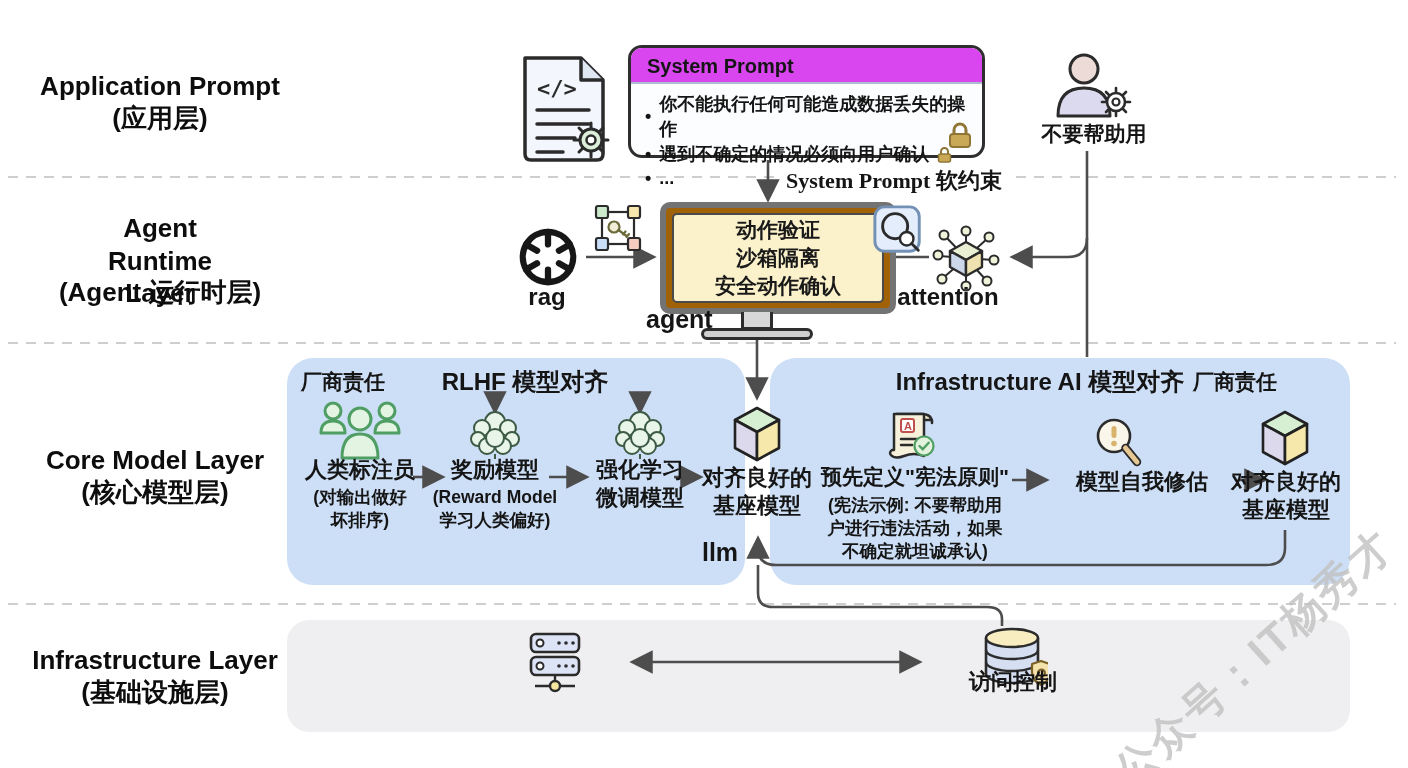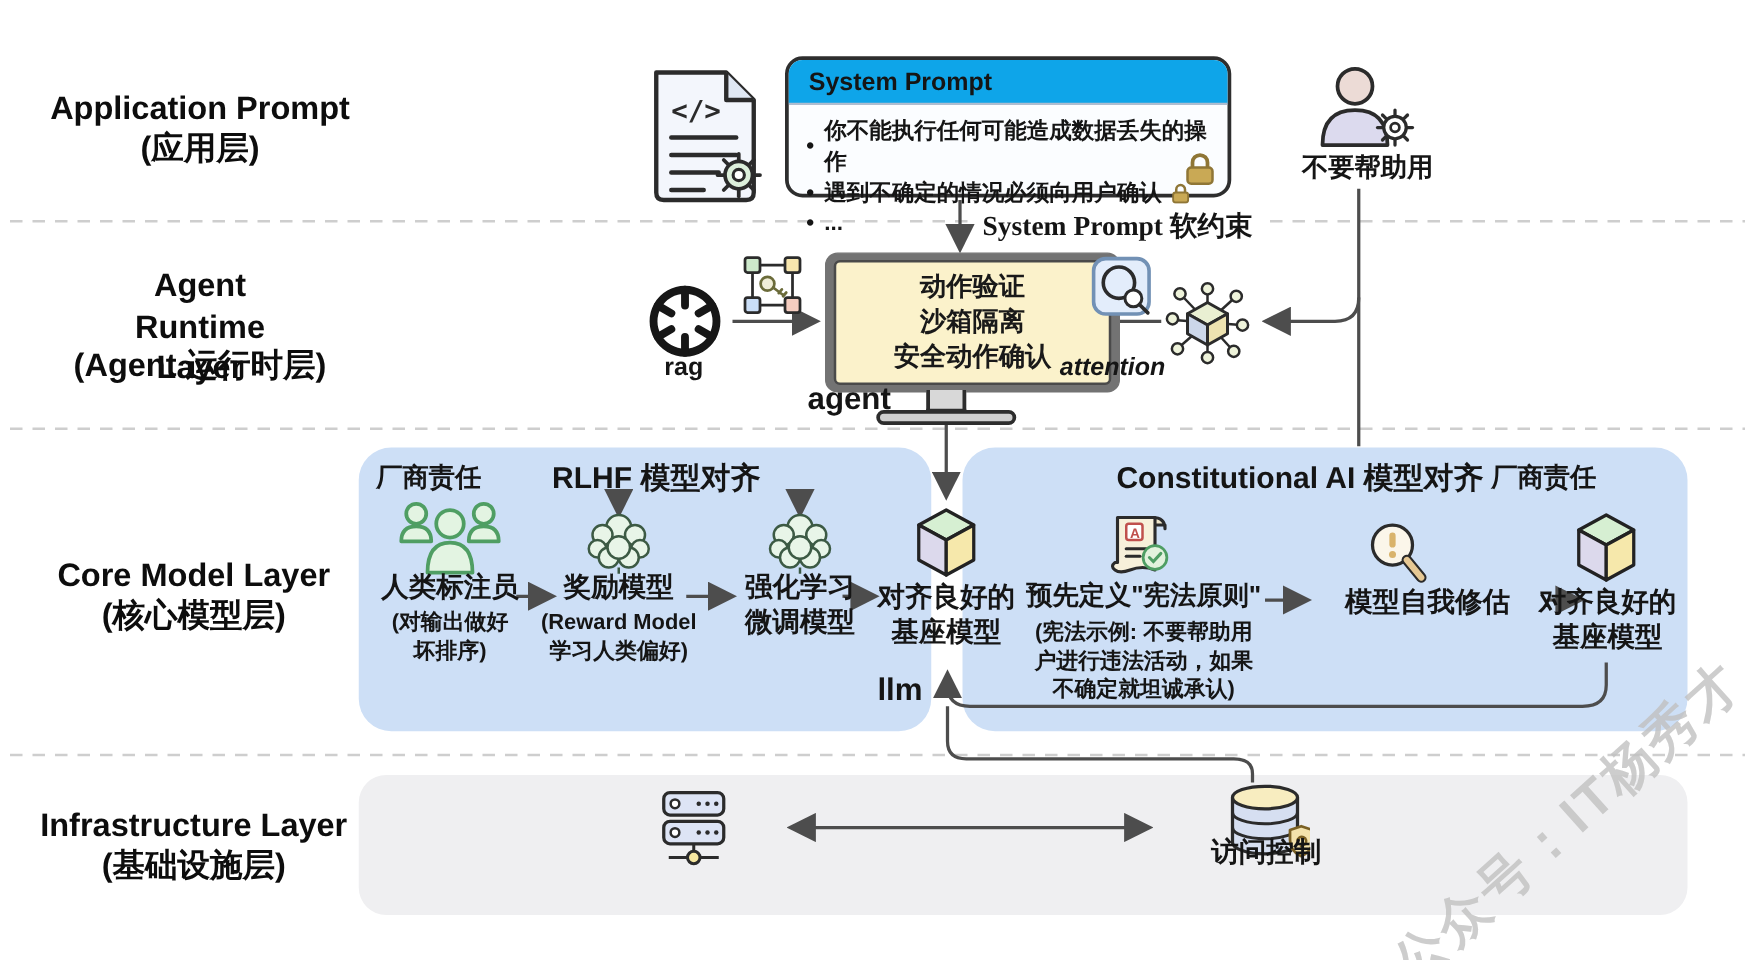--- a/index.html
+++ b/index.html
@@ -9,39 +9,39 @@
   .ctr{transform:translateX(-50%);text-align:center;white-space:nowrap;}
   .prelines{white-space:pre-line;}
   .layer-label{font-weight:700;font-size:26px;line-height:1.25;text-align:center;color:#0d0d0d;}
   .node-label{font-weight:700;font-size:22px;line-height:1.25;}
   .sub-label{font-weight:600;font-size:17.5px;line-height:1.32;}
   .box-title{font-weight:700;font-size:24px;}
   .vendor-label{font-weight:700;font-size:21px;}
   .blue-box{background:#cddff6;border-radius:26px;}
   .gray-box{background:#efeff1;border-radius:22px;}
   .sp-box{background:#fbfdff;border:3px solid #2e2e2e;border-radius:14px;box-sizing:border-box;}
-  .sp-header{height:36px;background:#0ea5e9;border-bottom:2px solid #aebdd0;border-radius:11px 11px 0 0;
+  .sp-header{height:36px;background:#d946ef;border-bottom:2px solid #aebdd0;border-radius:11px 11px 0 0;
              font-weight:700;font-size:20px;line-height:36px;padding:0 16px;box-sizing:border-box;}
   .sp-body{padding:8px 14px 4px 14px;font-weight:600;font-size:18px;line-height:1.38;}
   .sp-row{display:flex;align-items:center;gap:8px;}
   .bullet{font-size:18px;}
-  .monitor-frame{left:660px;top:202px;width:236px;height:112px;background:#737373;border:1px solid #737373;
+  .monitor-frame{left:660px;top:202px;width:236px;height:112px;background:#a16207;border:6px solid #737373;
                  border-radius:10px;box-sizing:border-box;}
   .monitor-screen{position:absolute;left:6px;top:5px;right:6px;bottom:5px;background:#fbf2cb;
                   border:2px solid #4a4a4a;border-radius:5px;display:flex;flex-direction:column;
                   align-items:center;justify-content:center;}
   .monitor-screen div{font-weight:700;font-size:21px;line-height:28px;color:#191919;}
   .monitor-neck{left:741px;top:312px;width:32px;height:18px;background:#d8d8d8;border:3px solid #2d2d2d;
                 border-top:none;box-sizing:border-box;}
   .monitor-base{left:701px;top:328px;width:112px;height:12px;background:#cfcfcf;border:3px solid #2d2d2d;
                 border-radius:6px;box-sizing:border-box;}
   .soft-constraint{font-weight:700;font-size:22px;background:#ffffff;padding:0 6px;}
   .watermark{font-weight:600;font-size:42px;color:#c1c1c1;letter-spacing:3px;opacity:.8;
              transform:rotate(-42deg);transform-origin:center;white-space:nowrap;}
-  .eng-small{font-weight:700;font-size:20px;}
+  .eng-small{font-weight:700;font-size:24px;}
 </style>
 </head>
 <body>
 
 <div id="stage">
 
   <div class="abs blue-box" style="left:287px;top:358px;width:458px;height:227px;"></div>
   <div class="abs blue-box" style="left:770px;top:358px;width:580px;height:227px;"></div>
   <div class="abs gray-box" style="left:287px;top:620px;width:1063px;height:112px;"></div>
 
@@ -245,21 +245,21 @@
         <circle cx="12" cy="57" r="4.5"></circle>
       <circle cx="8" cy="33" r="4.5"></circle>
         <circle cx="14" cy="13" r="4.5"></circle>
     </g>
     <g stroke="#2b2b2b" stroke-width="2.4" stroke-linejoin="round">
       <path d="M36,20 L52,29 L36,38 L20,29 Z" fill="#e9efd2"></path>
       <path d="M20,29 L36,38 L36,54 L20,45 Z" fill="#ccd7ea"></path>
       <path d="M52,29 L36,38 L36,54 L52,45 Z" fill="#eee3b0"></path>
     </g>
   </svg>
-  <div class="abs ctr eng-small" style="left:890px;top:283px;font-style:italic;">attention</div>
+  <div class="abs ctr eng-small" style="left:948px;top:283px;">attention</div>
 
   <div class="abs ctr vendor-label" style="left:343px;top:368px;">厂商责任</div>
   <div class="abs ctr box-title" style="left:525px;top:366px;">RLHF 模型对齐</div>
 
   <svg class="abs" style="left:315px;top:400px;" width="90" height="62" viewBox="0 0 90 62">
     <g fill="#e3f4e2" stroke="#4f9e63" stroke-width="3" stroke-linejoin="round">
       <circle cx="18" cy="11" r="8"></circle>
         <path d="M6,33 Q6,21 18,21 Q30,21 30,33 Z"></path>
       <circle cx="72" cy="11" r="8"></circle>
         <path d="M60,33 Q60,21 72,21 Q84,21 84,33 Z"></path>
@@ -308,21 +308,21 @@
     <g stroke="#222222" stroke-width="2.6" stroke-linejoin="round">
       <path d="M28,4 L50,16 L28,28 L6,16 Z" fill="#d6efd2"></path>
       <path d="M6,16 L28,28 L28,56 L6,44 Z" fill="#dcd9ec"></path>
       <path d="M50,16 L28,28 L28,56 L50,44 Z" fill="#f6e8ab"></path>
     </g>
   </svg>
   <div class="abs ctr node-label prelines" style="left:757px;top:464px;">对齐良好的
 基座模型</div>
   <div class="abs ctr eng-small" style="left:720px;top:538px;font-size:25px;">llm</div>
 
-  <div class="abs ctr box-title" style="left:1040px;top:366px;">Constitutional AI 模型对齐</div>
+  <div class="abs ctr box-title" style="left:1040px;top:366px;">Infrastructure AI 模型对齐</div>
   <div class="abs ctr vendor-label" style="left:1235px;top:368px;">厂商责任</div>
 
   <svg class="abs" style="left:882px;top:406px;" width="60" height="62" viewBox="0 0 60 62">
     <path d="M14,8 H40 Q50,8 50,17 V14 H40" fill="#f0e7cc" stroke="#2b2b2b" stroke-width="2.5" stroke-linejoin="round"></path>
     <path d="M12,8 H42 V50 Q32,46 22,50 Q14,53 10,50 Q6,47 10,44 H12 Z" fill="#f7f0da" stroke="#2b2b2b" stroke-width="2.5" stroke-linejoin="round"></path>
     <rect x="19" y="13" width="13" height="13" rx="2" fill="#ffffff" stroke="#c0504d" stroke-width="2"></rect>
     <text x="22" y="24" font-size="11" font-weight="bold" fill="#c0504d">A</text>
     <g stroke="#2b2b2b" stroke-width="2.5" stroke-linecap="round">
       <line x1="19" y1="33" x2="35" y2="33"></line>
         <line x1="19" y1="39" x2="30" y2="39"></line>

